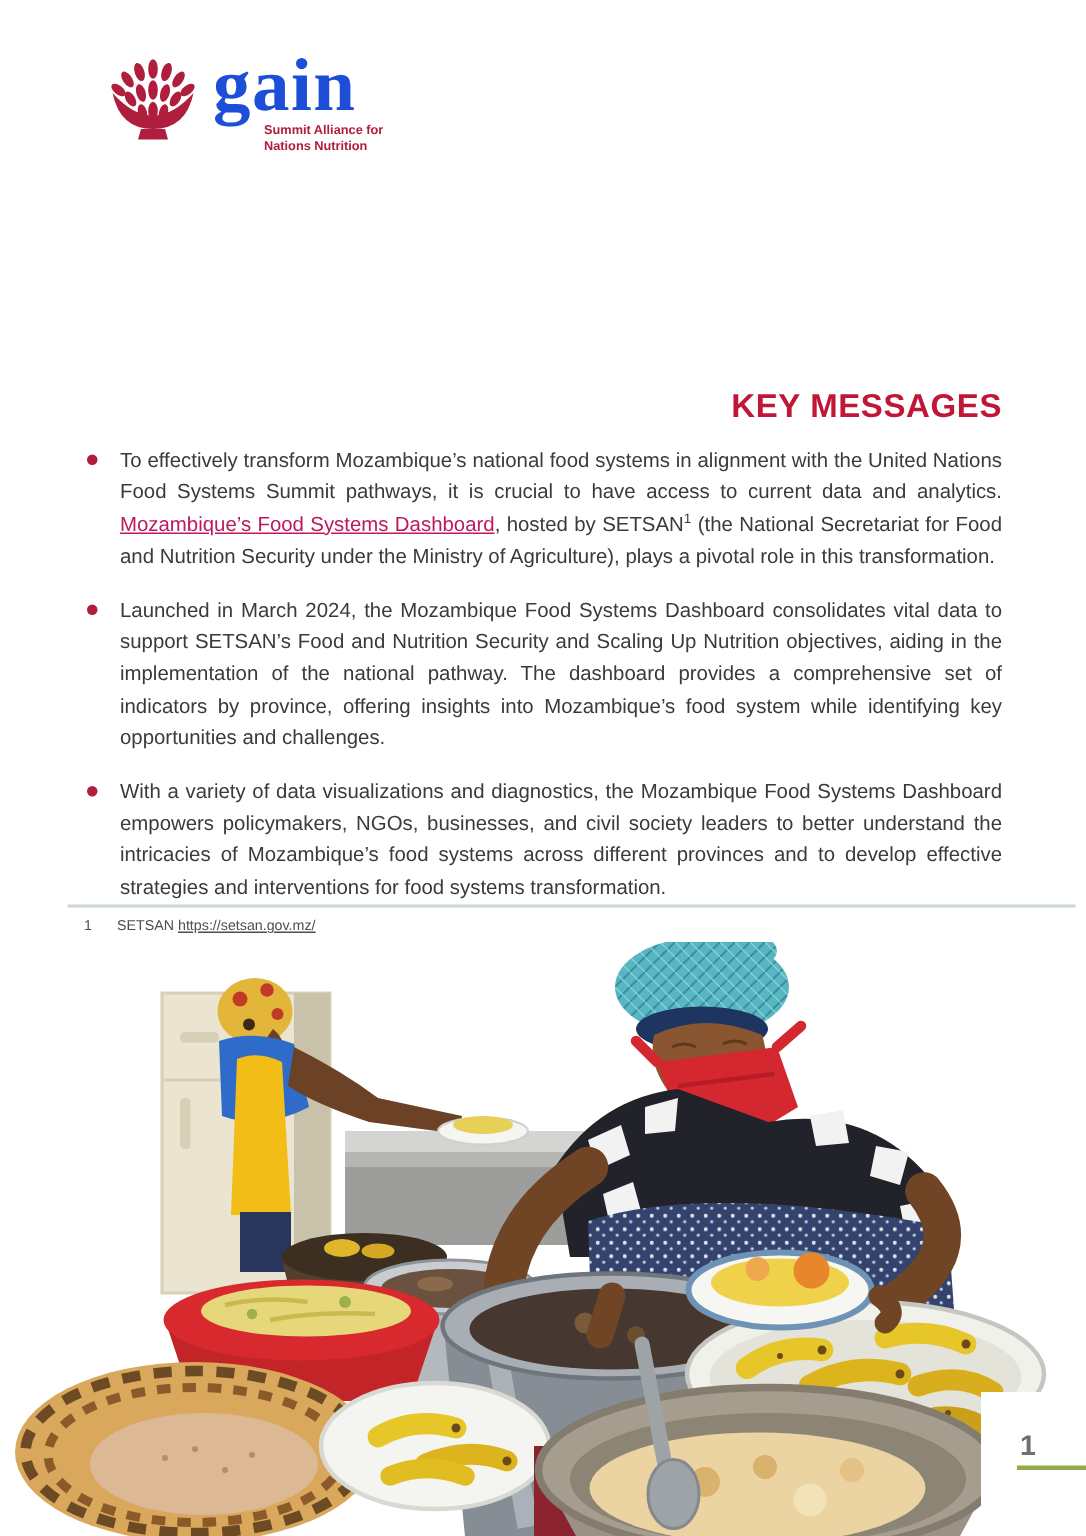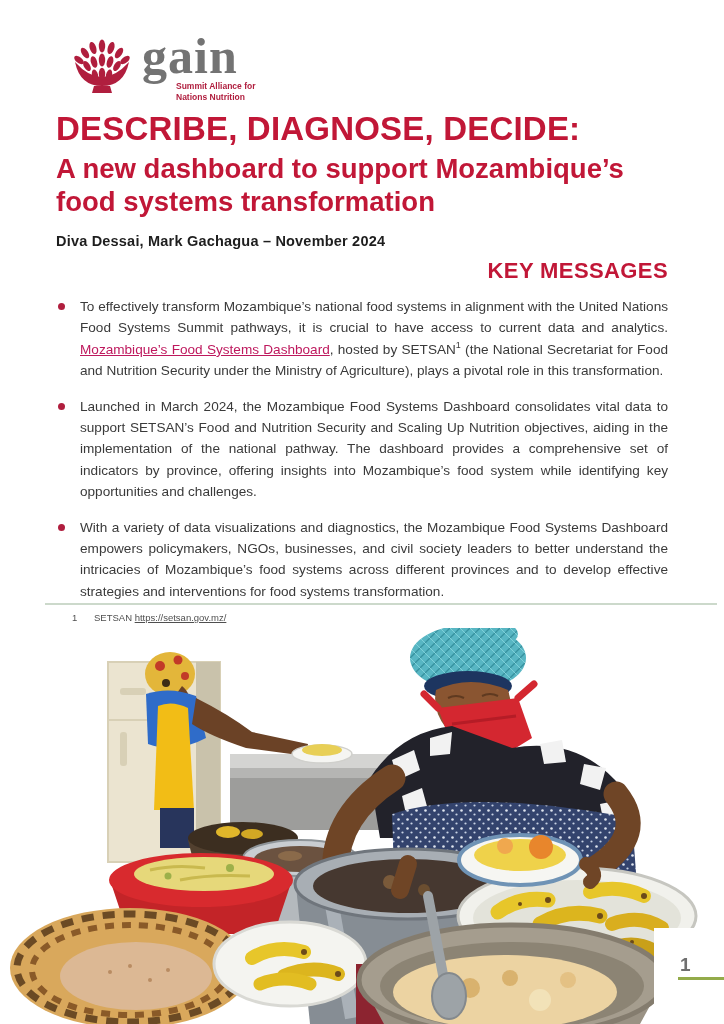--- a/index.html
+++ b/index.html
@@ -3,21 +3,21 @@
 <meta charset="utf-8">
 <style>
   html,body{margin:0;padding:0;background:#ffffff;}
   body{font-family:"Liberation Sans","DejaVu Sans",sans-serif;}
   .page{position:relative;width:724px;height:1024px;background:#ffffff;overflow:hidden;}
 
   
   .logo{position:absolute;left:72px;top:34px;display:flex;align-items:flex-start;gap:10px;}
   .logo-wordmark{display:flex;flex-direction:column;}
   .logo-name{font-family:"Liberation Serif","DejaVu Serif",serif;font-weight:bold;
-    font-size:50px;line-height:44px;color:#737373;letter-spacing:1px;}
+    font-size:50px;line-height:44px;color:#1d4ed8;letter-spacing:1px;}
   .logo-tagline{margin-top:3px;margin-left:34px;font-size:8.5px;line-height:10.5px;
     color:#b01e3e;font-weight:bold;}
 
   
   .head-block{position:absolute;left:56px;top:110px;width:614px;}
   .doc-title{margin:0;font-size:33px;line-height:38px;font-weight:800;color:#c11737;letter-spacing:.2px;}
   .doc-subtitle{margin:4px 0 0 0;font-size:27.5px;line-height:33px;font-weight:700;color:#c11737;}
   .byline{margin-top:15px;font-size:14.5px;font-weight:bold;color:#1e1e1e;letter-spacing:.2px;}
 
   
@@ -25,21 +25,21 @@
   .key-heading{margin:0 0 12px 0;font-size:22px;font-weight:800;color:#c11737;letter-spacing:.4px;text-align:right;}
   .bullet-row{display:flex;margin-bottom:14px;}
   .bullet-dot{flex:0 0 auto;width:7px;height:7px;border-radius:50%;background:#b01e3e;margin:7px 15px 0 2px;}
   .bullet-text{flex:1 1 auto;font-size:13.6px;line-height:21.4px;color:#3a3a3a;text-align:justify;}
   .inline-link{color:#be185d;text-decoration:underline;cursor:pointer;}
   sup.fnref{font-size:9px;line-height:0;}
 
   
   .foot-rule{position:absolute;left:45px;top:603px;width:672px;height:0;
     border-top:2px solid #ccd9cb;}
-  .footnote{position:absolute;left:72px;top:612px;font-size:9.5px;color:#4f4f4f;}
+  .footnote{position:absolute;left:56px;top:612px;font-size:9.5px;color:#4f4f4f;}
   .footnote .fn-marker{display:inline-block;width:22px;}
   .footnote a{color:#4f4f4f;text-decoration:underline;cursor:pointer;}
 
   
   .photo-wrap{position:absolute;left:0;top:628px;width:724px;height:396px;overflow:hidden;}
 
   
   .page-tab{position:absolute;right:0;bottom:0;width:70px;height:96px;background:#ffffff;}
   .page-num{position:absolute;left:26px;top:26px;font-size:19px;font-weight:bold;color:#6f6f6f;}
   .page-num-rule{position:absolute;left:24px;top:49px;width:46px;height:3px;background:#93ab4a;}
@@ -76,28 +76,20 @@
     </svg>
     <div class="logo-wordmark">
       <div class="logo-name">gain</div>
       <div class="logo-tagline">
         <div>Summit Alliance for</div>
         <div>Nations Nutrition</div>
       </div>
     </div>
   </div>
 
-  <div class="head-block">
-    <h1 class="doc-title">DESCRIBE, DIAGNOSE, DECIDE:</h1>
-    <h2 class="doc-subtitle">
-      <span>A new dashboard to support Mozambique’s</span><br>
-      <span>food systems transformation</span>
-    </h2>
-    <div class="byline">Diva Dessai, Mark Gachagua – November 2024</div>
-  </div>
 
   <div class="key-block">
     <h3 class="key-heading">KEY MESSAGES</h3>
 
     <div class="bullet-row">
       <span class="bullet-dot"></span>
       <div class="bullet-text">
         <span>To effectively transform Mozambique’s national food systems in alignment with the United Nations Food Systems Summit pathways, it is crucial to have access to current data and analytics. </span><a class="inline-link">Mozambique’s Food Systems Dashboard</a><span>, hosted by SETSAN</span><sup class="fnref">1</sup><span> (the National Secretariat for Food and Nutrition Security under the Ministry of Agriculture), plays a pivotal role in this transformation.</span>
       </div>
     </div>

